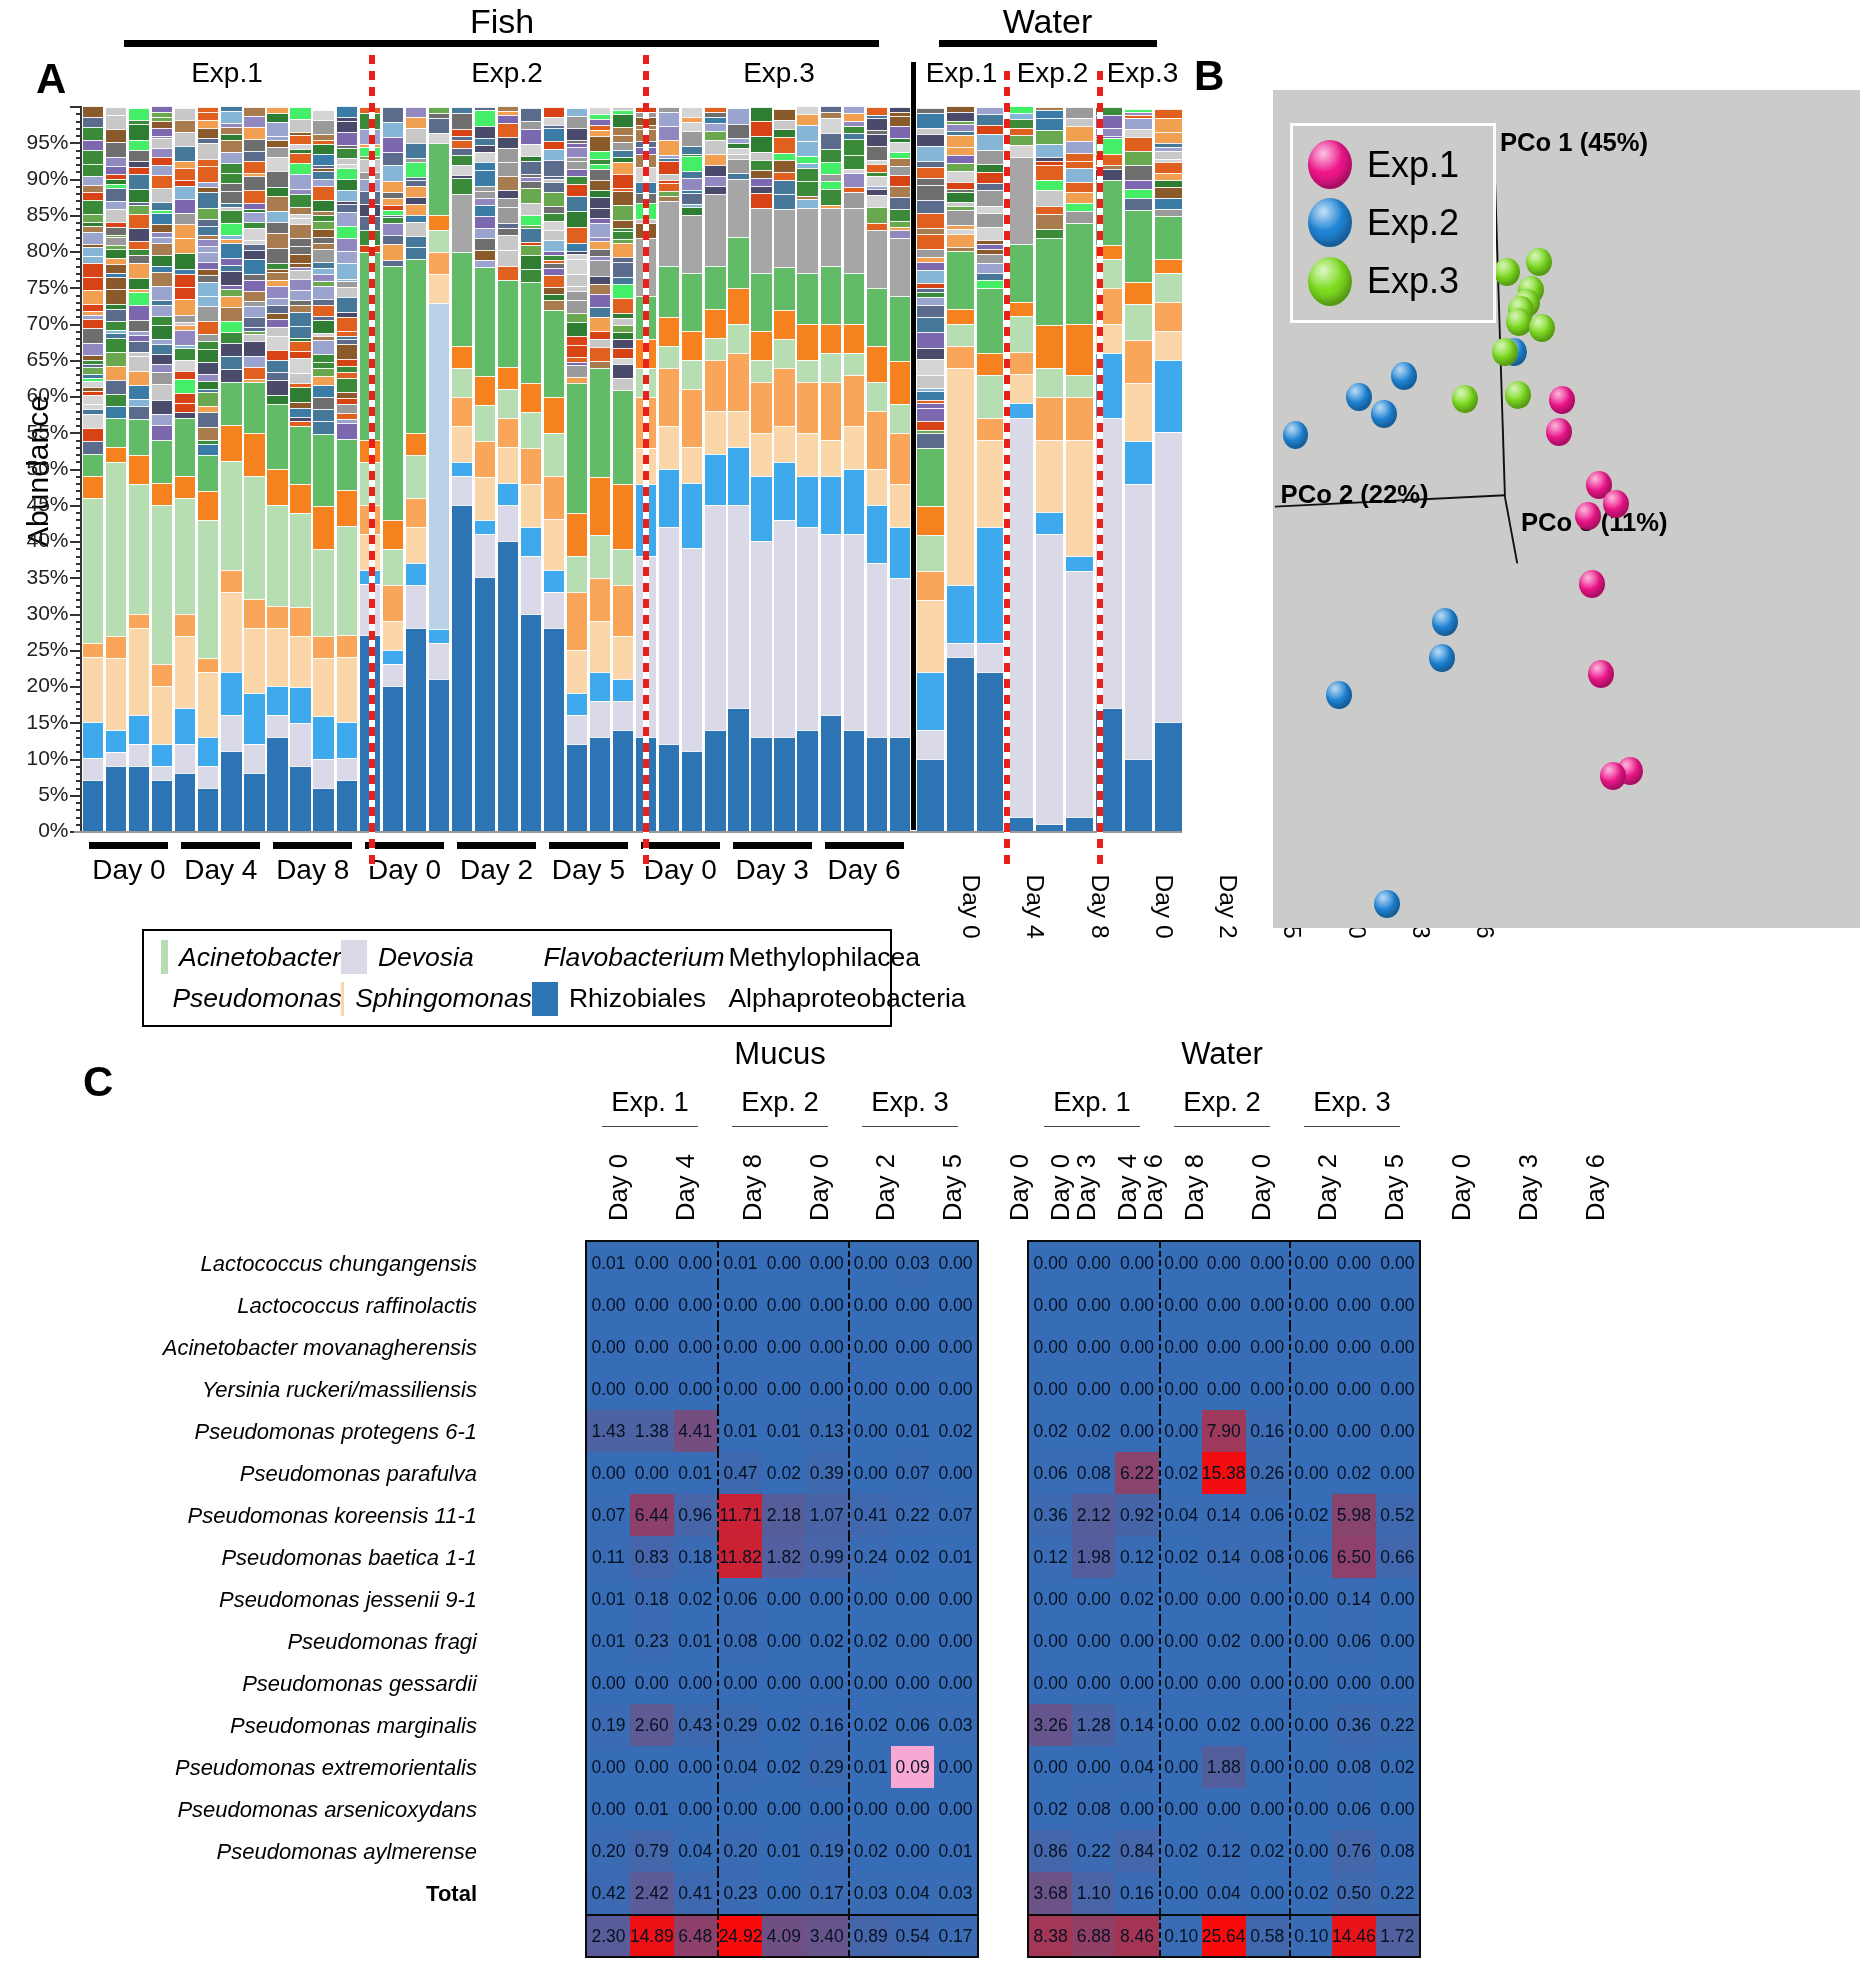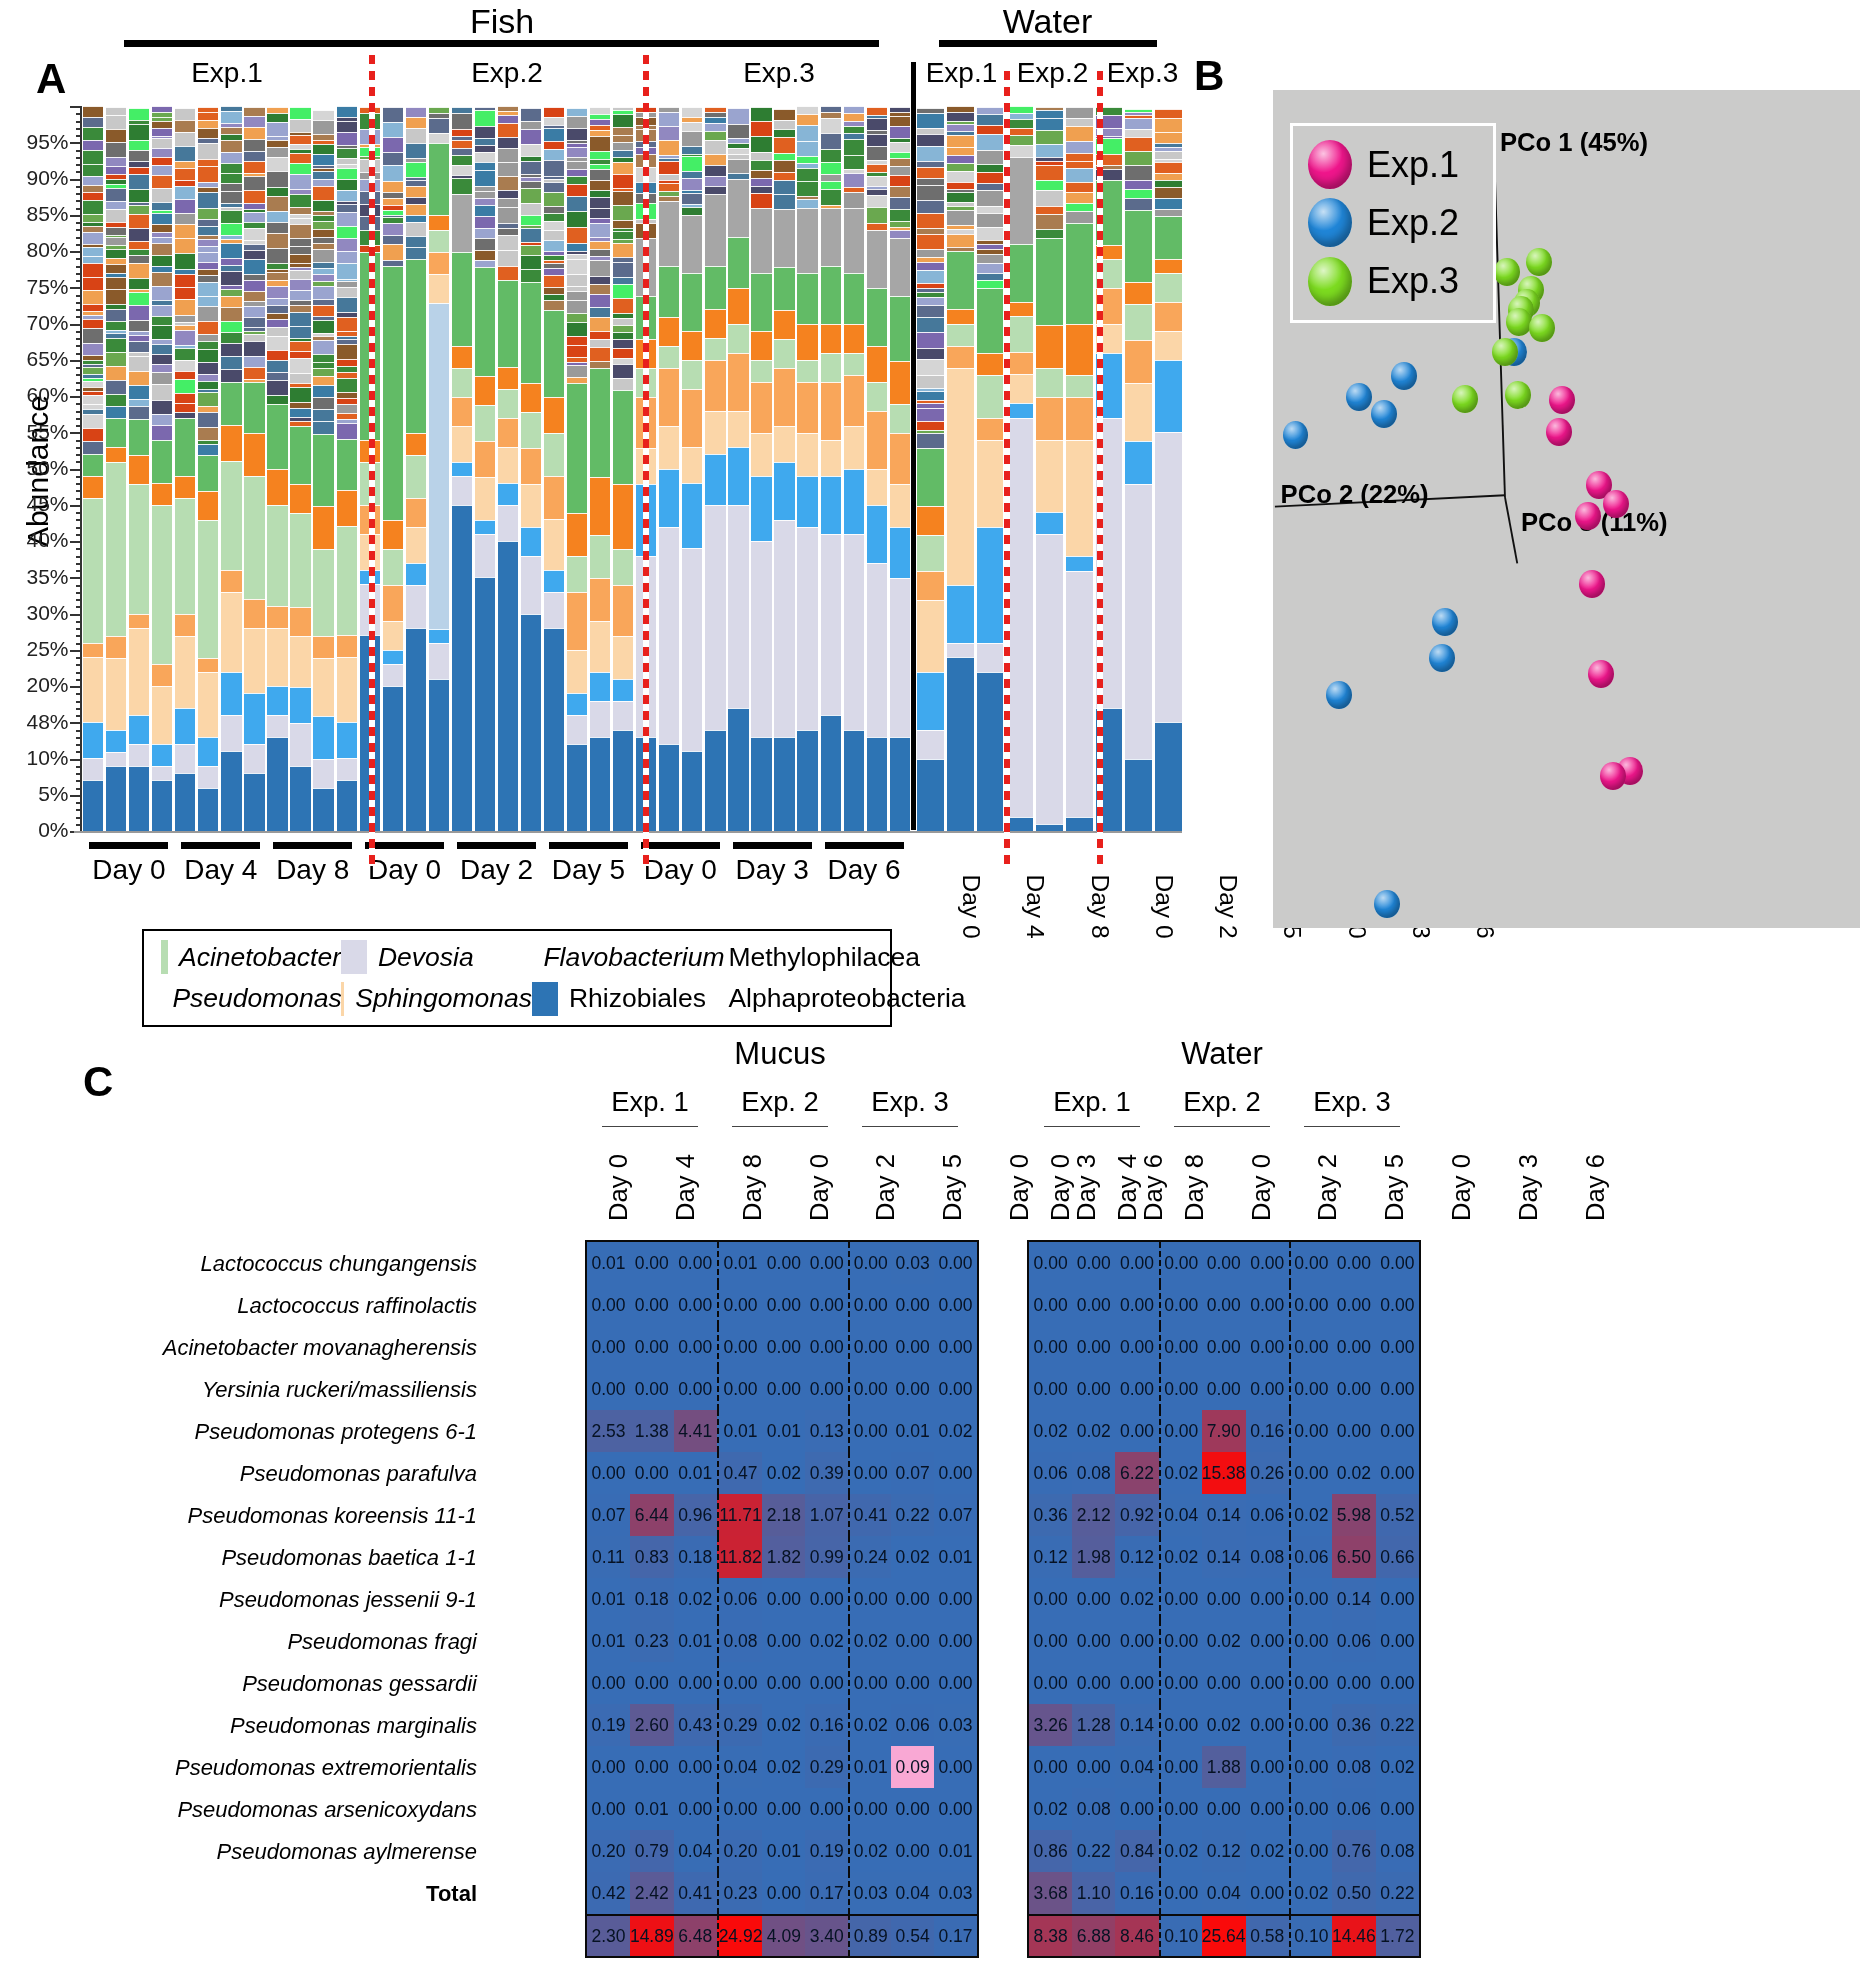--- a/index.html
+++ b/index.html
@@ -76,21 +76,21 @@
   <div class="abs exp-label" style="left:694px;top:57px;width:170px;">Exp.3</div>
   <div class="abs exp-label" style="left:914px;top:57px;width:95px;">Exp.1</div>
   <div class="abs exp-label" style="left:1005px;top:57px;width:95px;">Exp.2</div>
   <div class="abs exp-label" style="left:1095px;top:57px;width:95px;">Exp.3</div>
 
   <div class="abs" id="ylab" style="left:-57px;top:454px;width:189px;text-align:center;">Abundance</div>
   <div class="abs" id="yticklabels" style="left:9.5px;top:106px;width:59px;height:725px;">
       <div class="ytick-label" style="bottom: -11.4px;">0%</div>
       <div class="ytick-label" style="bottom: 25px;">5%</div>
       <div class="ytick-label" style="bottom: 61px;">10%</div>
-      <div class="ytick-label" style="bottom: 97px;">48%</div>
+      <div class="ytick-label" style="bottom: 97px;">15%</div>
       <div class="ytick-label" style="bottom: 134px;">20%</div>
       <div class="ytick-label" style="bottom: 170px;">25%</div>
       <div class="ytick-label" style="bottom: 206px;">30%</div>
       <div class="ytick-label" style="bottom: 242px;">35%</div>
       <div class="ytick-label" style="bottom: 279px;">40%</div>
       <div class="ytick-label" style="bottom: 315px;">45%</div>
       <div class="ytick-label" style="bottom: 351px;">50%</div>
       <div class="ytick-label" style="bottom: 387px;">55%</div>
       <div class="ytick-label" style="bottom: 424px;">60%</div>
       <div class="ytick-label" style="bottom: 460px;">65%</div>
@@ -1901,21 +1901,21 @@
       <div class="cell" style="background: rgb(55, 109, 182);">0.00</div>
       <div class="cell" style="background: rgb(55, 109, 182);">0.00</div>
       <div class="cell" style="background: rgb(55, 109, 182);">0.00</div>
       <div class="cell" style="background: rgb(55, 109, 182);">0.00</div>
       <div class="cell dash" style="background: rgb(55, 109, 182);">0.00</div>
       <div class="cell" style="background: rgb(55, 109, 182);">0.00</div>
       <div class="cell" style="background: rgb(55, 109, 182);">0.00</div>
       <div class="cell dash" style="background: rgb(55, 109, 182);">0.00</div>
       <div class="cell" style="background: rgb(55, 109, 182);">0.00</div>
       <div class="cell" style="background: rgb(55, 109, 182);">0.00</div>
-      <div class="cell" style="background: rgb(77, 98, 162);">2.53</div>
+      <div class="cell" style="background: rgb(77, 98, 162);">1.43</div>
       <div class="cell" style="background: rgb(76, 98, 163);">1.38</div>
       <div class="cell" style="background: rgb(116, 78, 128);">4.41</div>
       <div class="cell dash" style="background: rgb(55, 109, 182);">0.01</div>
       <div class="cell" style="background: rgb(55, 109, 182);">0.01</div>
       <div class="cell" style="background: rgb(58, 108, 180);">0.13</div>
       <div class="cell dash" style="background: rgb(55, 109, 182);">0.00</div>
       <div class="cell" style="background: rgb(55, 109, 182);">0.01</div>
       <div class="cell" style="background: rgb(55, 109, 182);">0.02</div>
       <div class="cell" style="background: rgb(55, 109, 182);">0.00</div>
       <div class="cell" style="background: rgb(55, 109, 182);">0.00</div>

